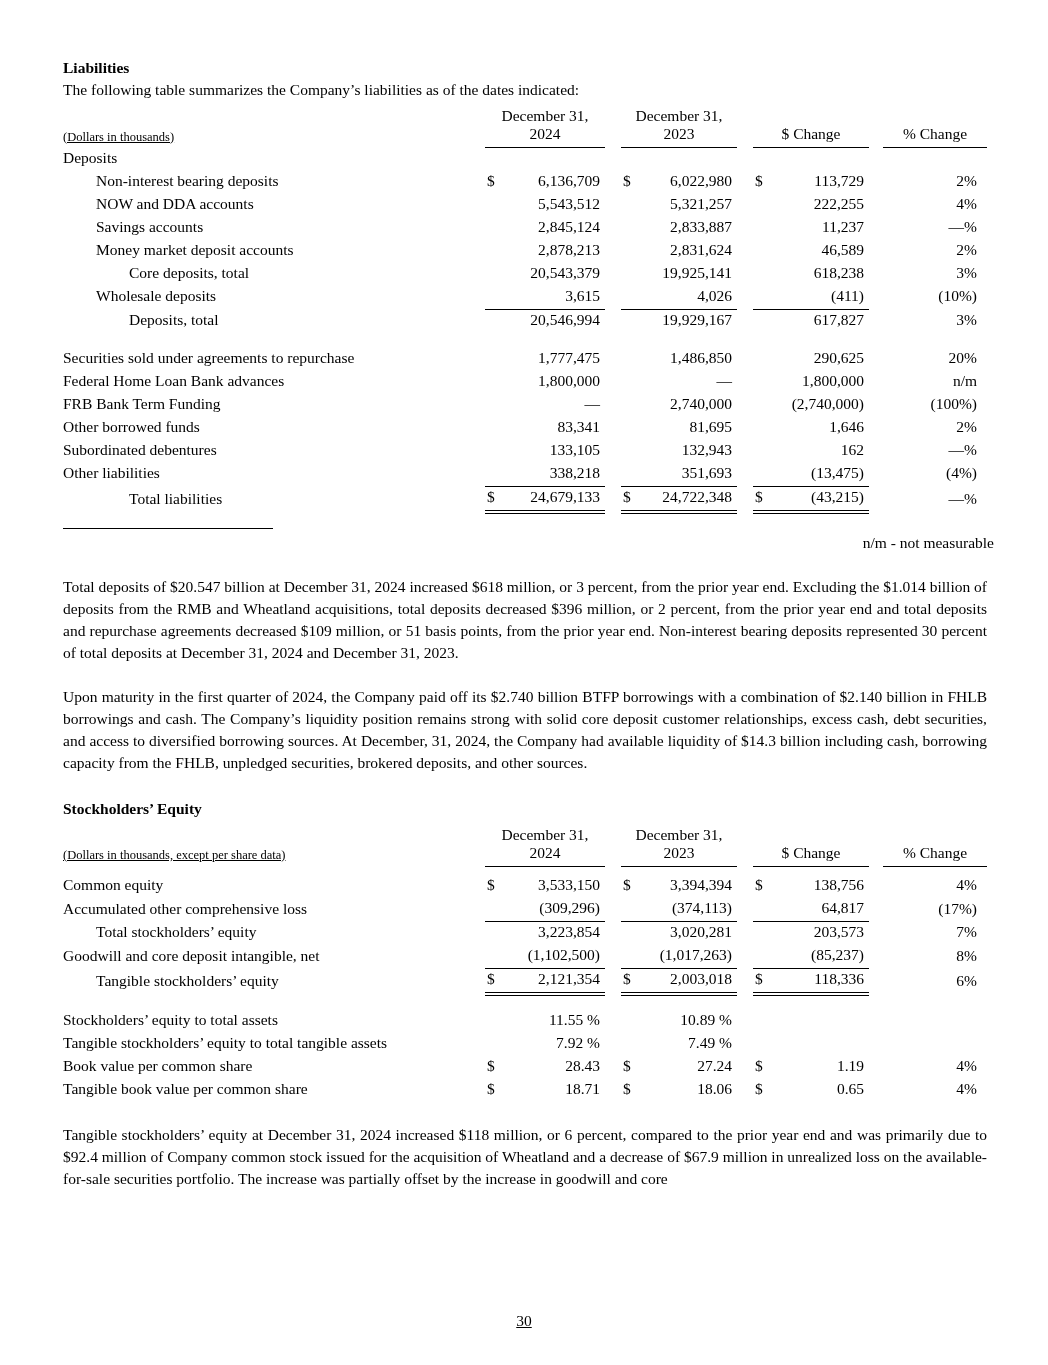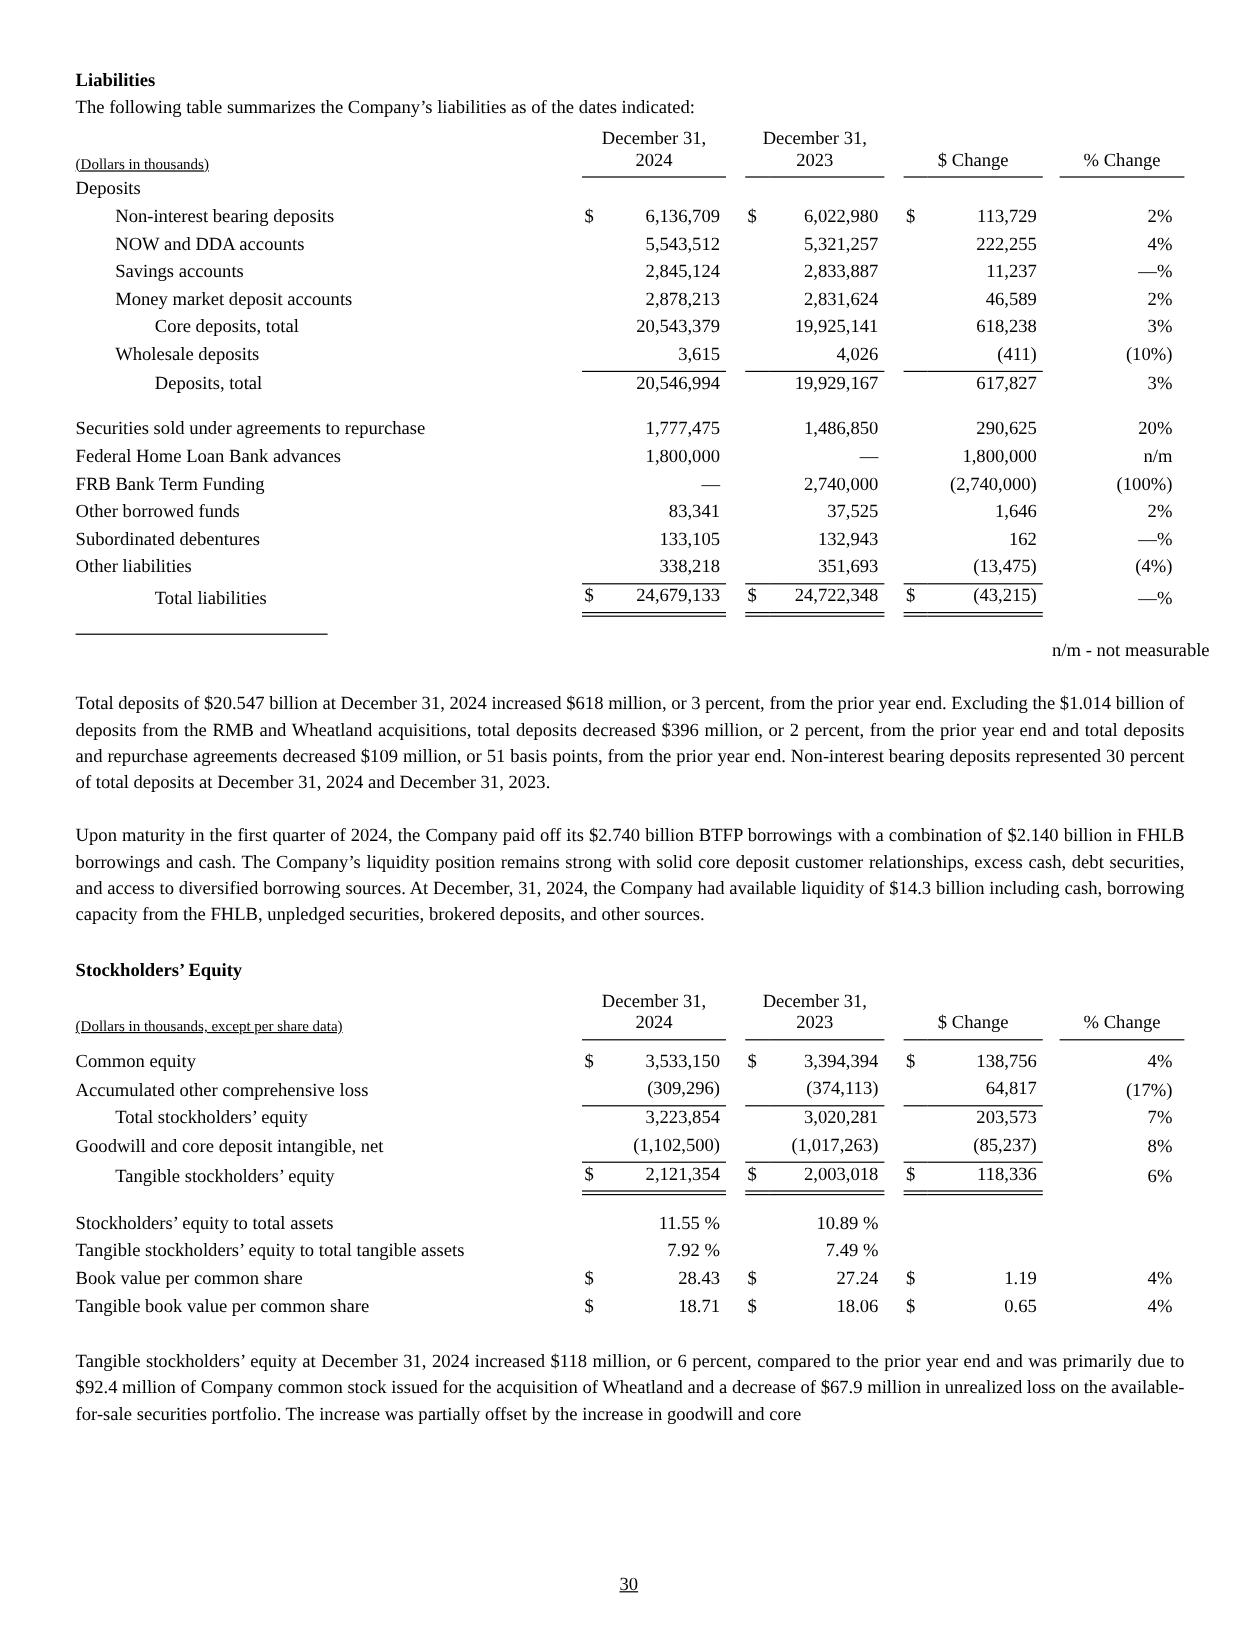--- a/index.html
+++ b/index.html
@@ -1,21 +1,21 @@
 <!DOCTYPE html>
 <html><head>
 <meta charset="utf-8">
 <style>
   * { margin:0; padding:0; box-sizing:border-box; }
   html,body { background:#ffffff; }
   body {
     width:1048px; height:1365px; position:relative; overflow:hidden;
     color:#000; font-family:"Liberation Serif", serif; font-size:15.5px;
   }
-  .page { padding:57px 40px 0 63px; }
+  .page { padding:57px 54px 0 63px; }
   .heading { font-size:15.5px; font-weight:bold; line-height:22px; }
   .intro { line-height:22px; }
   .body-para { width:924px; text-align:justify; line-height:22px; margin-top:22px; }
 
   table.fin { border-collapse:collapse; width:924px; table-layout:fixed; margin-top:6px; }
   .fin th, .fin td { padding:0; font-weight:normal; font-size:15.5px; }
   .fin thead th { vertical-align:bottom; }
   .fin .ch { text-align:center; line-height:18px; padding-bottom:4px; border-bottom:1.5px solid #000; }
   .fin .unit { text-align:left; font-size:12.5px; padding-bottom:3px; }
   .fin .unit span { text-decoration:underline; }
@@ -216,21 +216,21 @@
             <td class="val">(2,740,000)</td>
             <td></td>
             <td class="pct">(100%)</td>
           </tr>
           <tr>
             <td class="lab ind0">Other borrowed funds</td>
             <td class="sign"></td>
             <td class="val">83,341</td>
             <td></td>
             <td class="sign"></td>
-            <td class="val">37,525</td>
+            <td class="val">81,695</td>
             <td></td>
             <td class="sign"></td>
             <td class="val">1,646</td>
             <td></td>
             <td class="pct">2%</td>
           </tr>
           <tr>
             <td class="lab ind0">Subordinated debentures</td>
             <td class="sign"></td>
             <td class="val">133,105</td>

